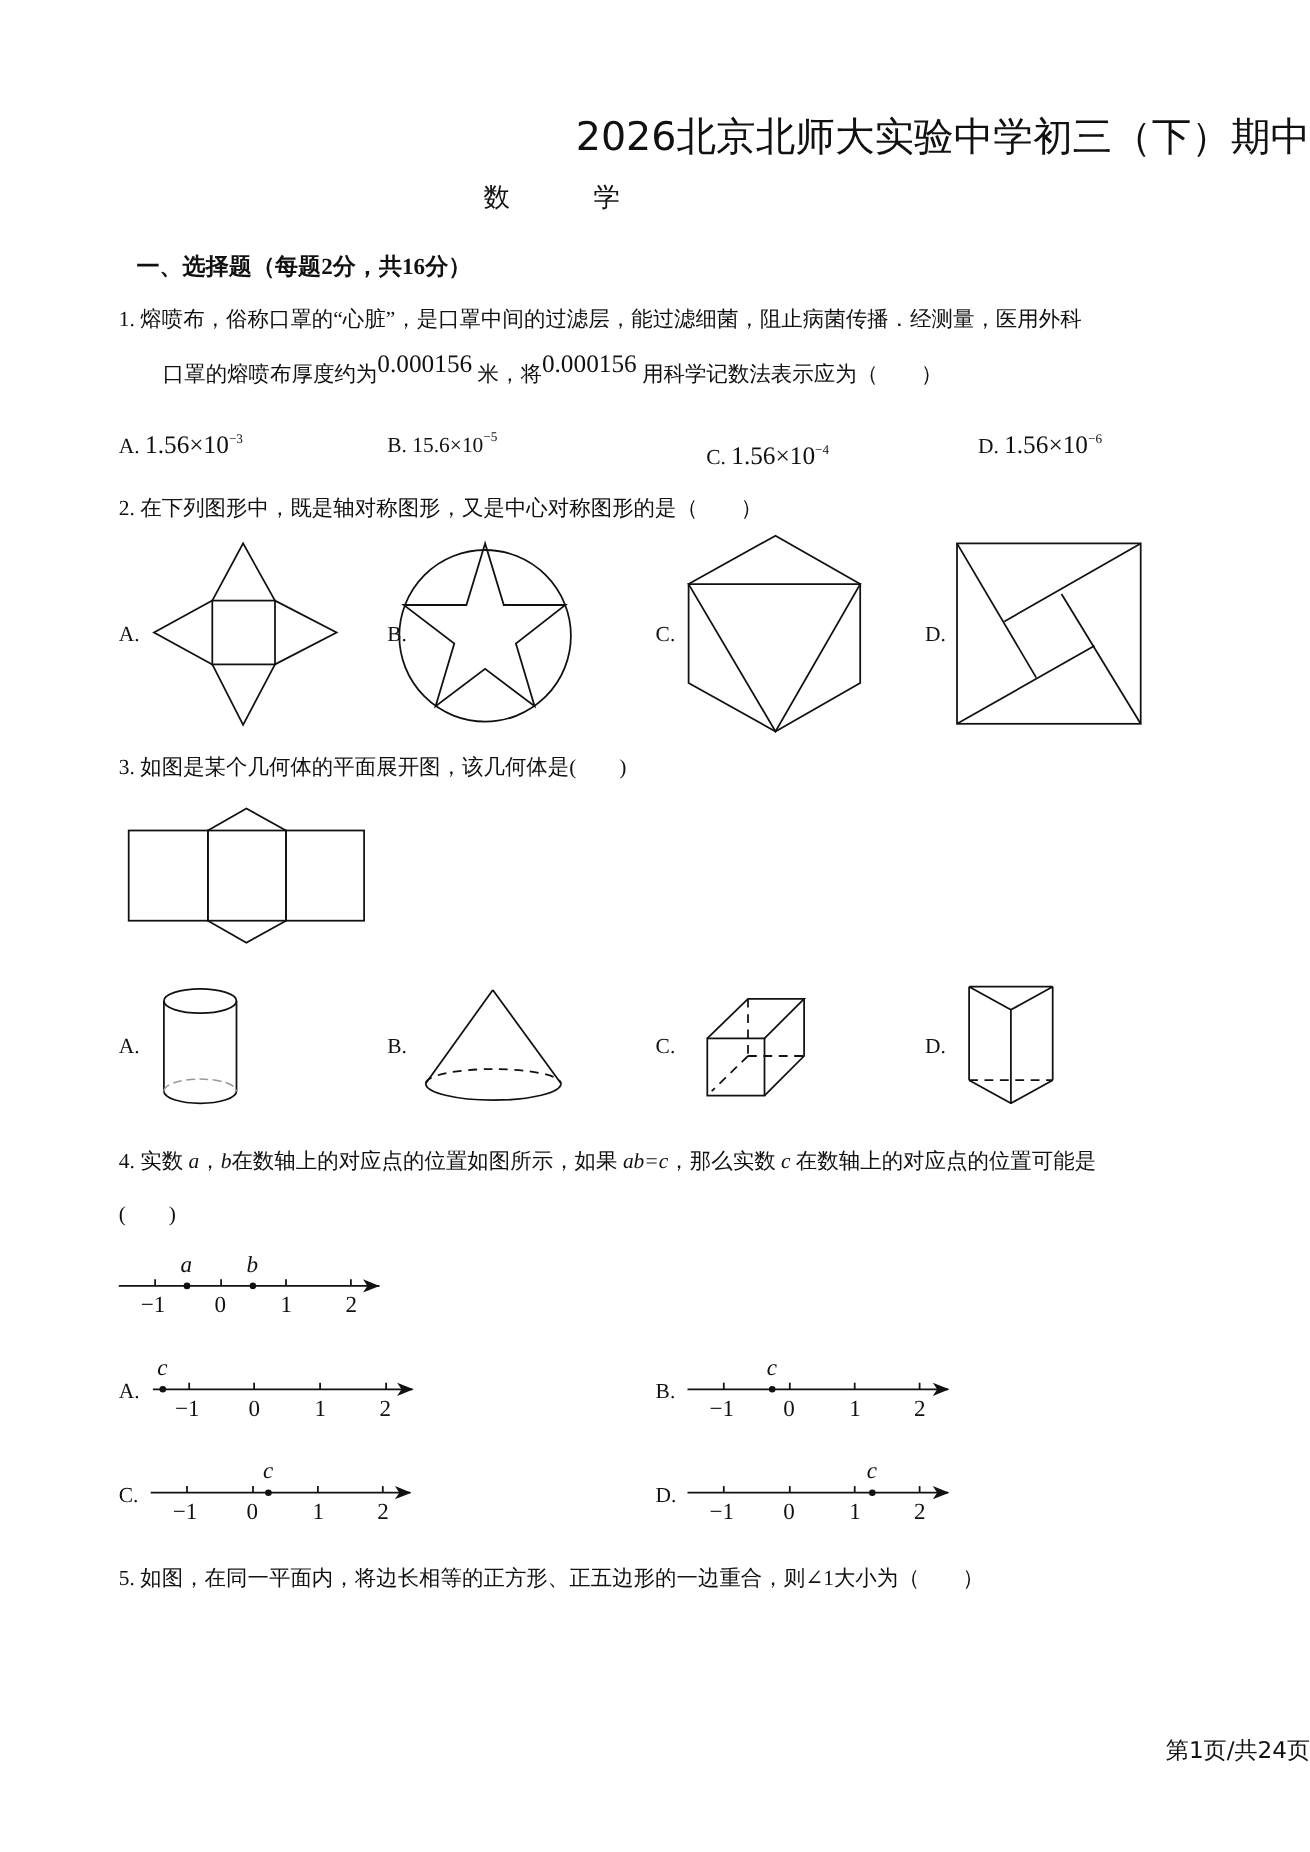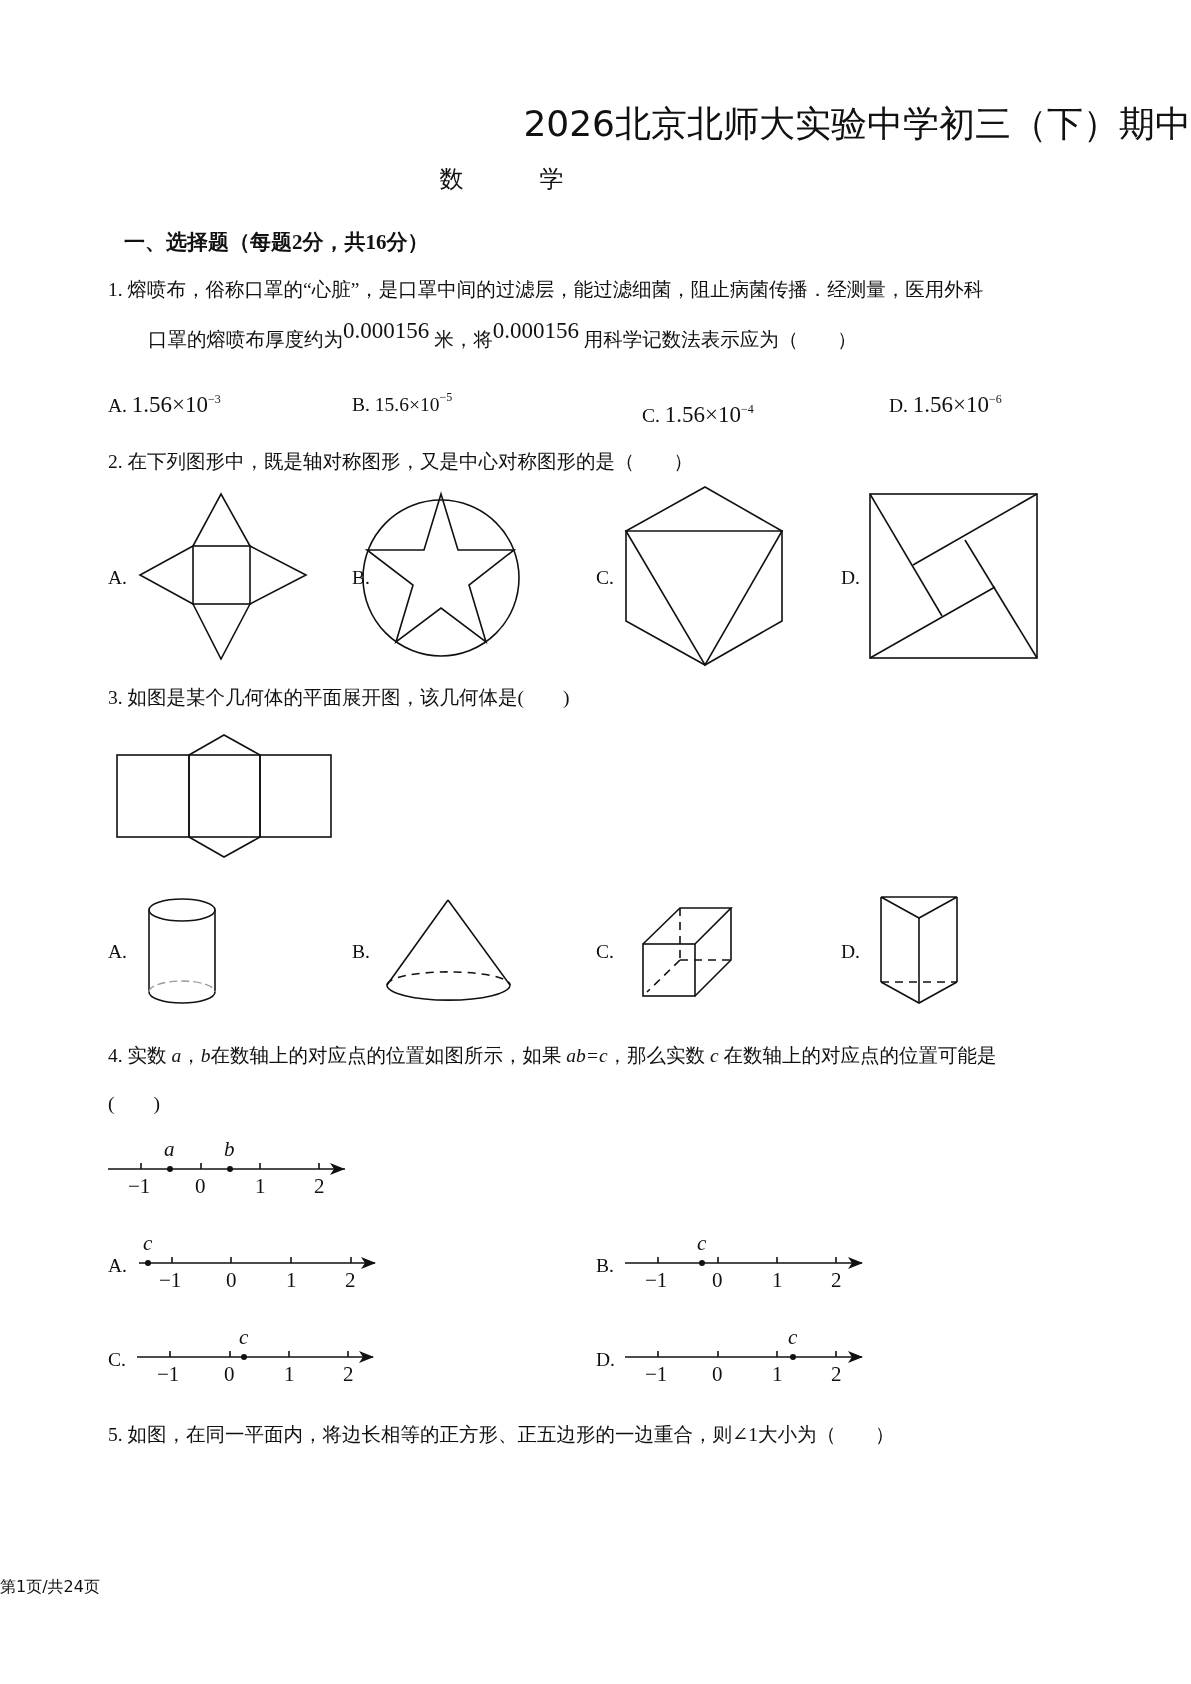--- a/index.html
+++ b/index.html
@@ -17,21 +17,21 @@
   .opt { font-size: 19.5px; white-space: nowrap; }
   .opt sup { font-size: 12px; position: relative; top: -2px; }
   .opt .math { font-size: 23px; }
   .lbl { font-size: 19.5px; }
   svg { position: absolute; overflow: visible; }
   svg .s { stroke: #111; stroke-width: 1.6; fill: none; }
   svg .d { stroke: #111; stroke-width: 1.6; fill: none; stroke-dasharray: 8 6; }
   svg .g { stroke: #999; stroke-width: 1.4; fill: none; stroke-dasharray: 8 4; }
   svg text { font-family: "Liberation Serif", serif; font-size: 21px; fill: #111; }
   svg text.it { font-style: italic; }
-  .footer { left: 0; width: 1191px; text-align: left; top: 1577px; font-size: 16px;
+  .footer { left: 0; width: 1191px; text-align: right; top: 1577px; font-size: 21px;
             font-family: "DejaVu Sans", "Liberation Sans", sans-serif; }
   i.var { font-style: italic; }
 </style>
 </head>
 <body>
 
 <div class="abs title">2026北京北师大实验中学初三（下）期中</div>
 <div class="abs subject">
   <span>数</span><span>学</span>
 </div>

